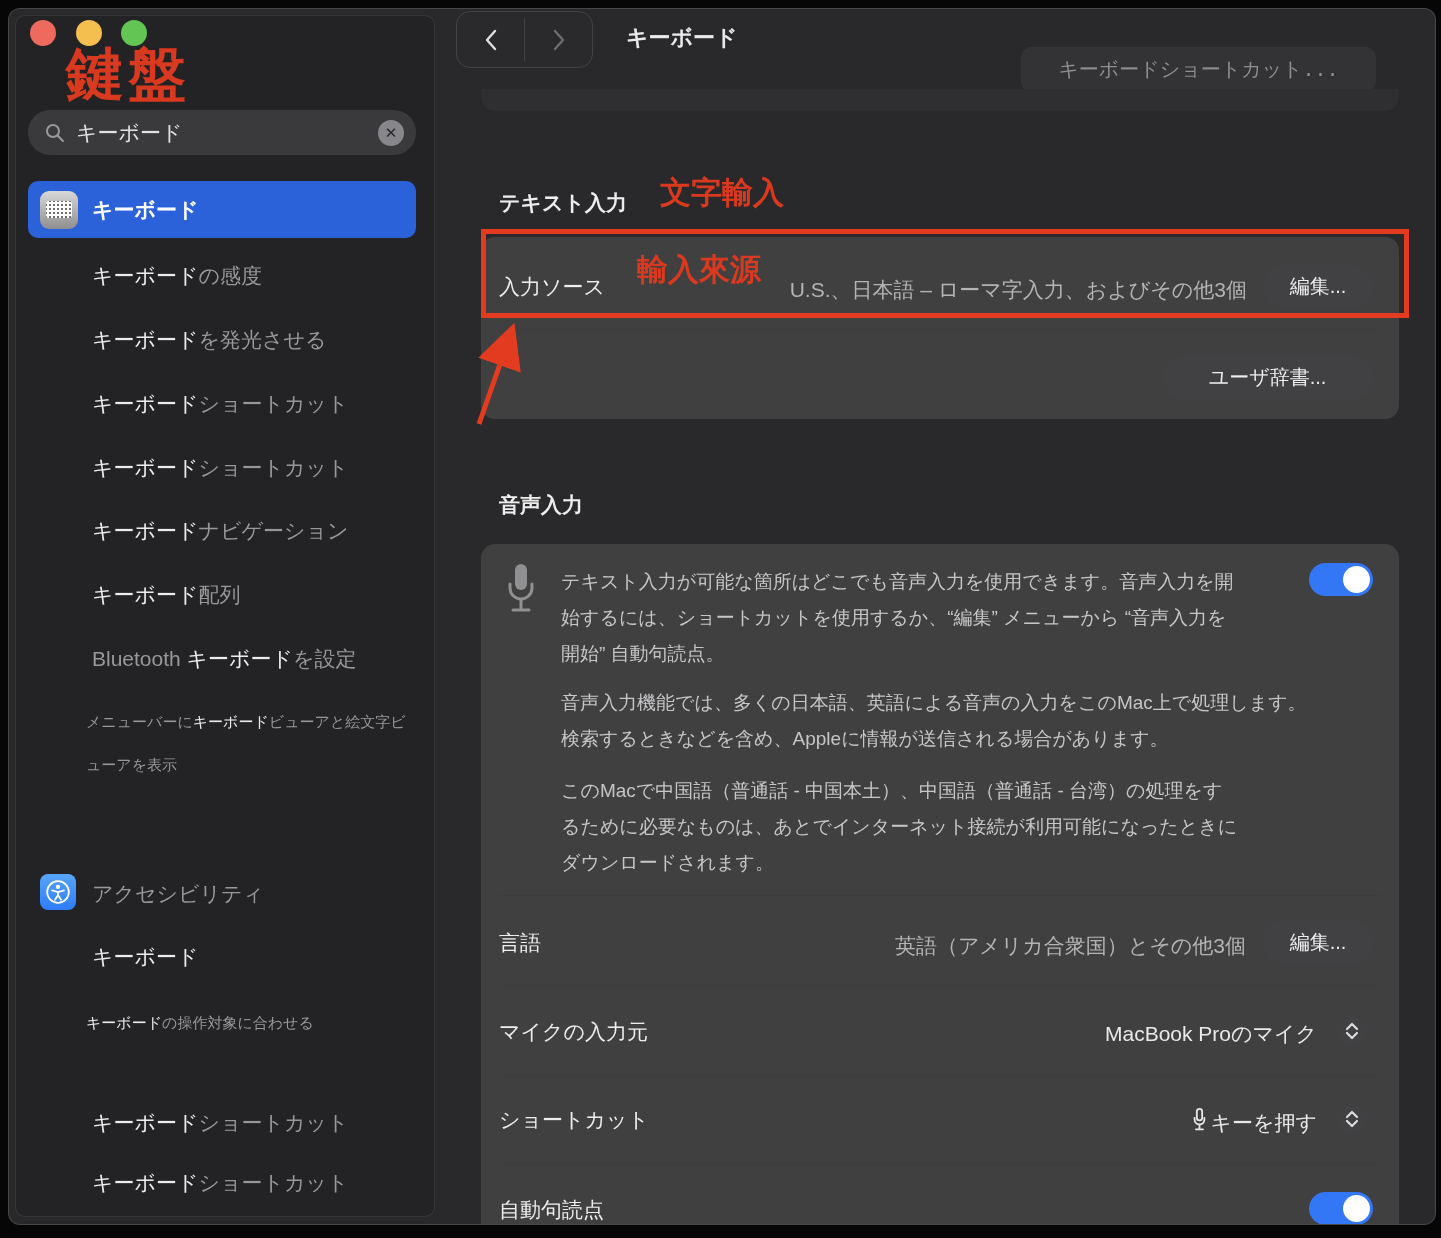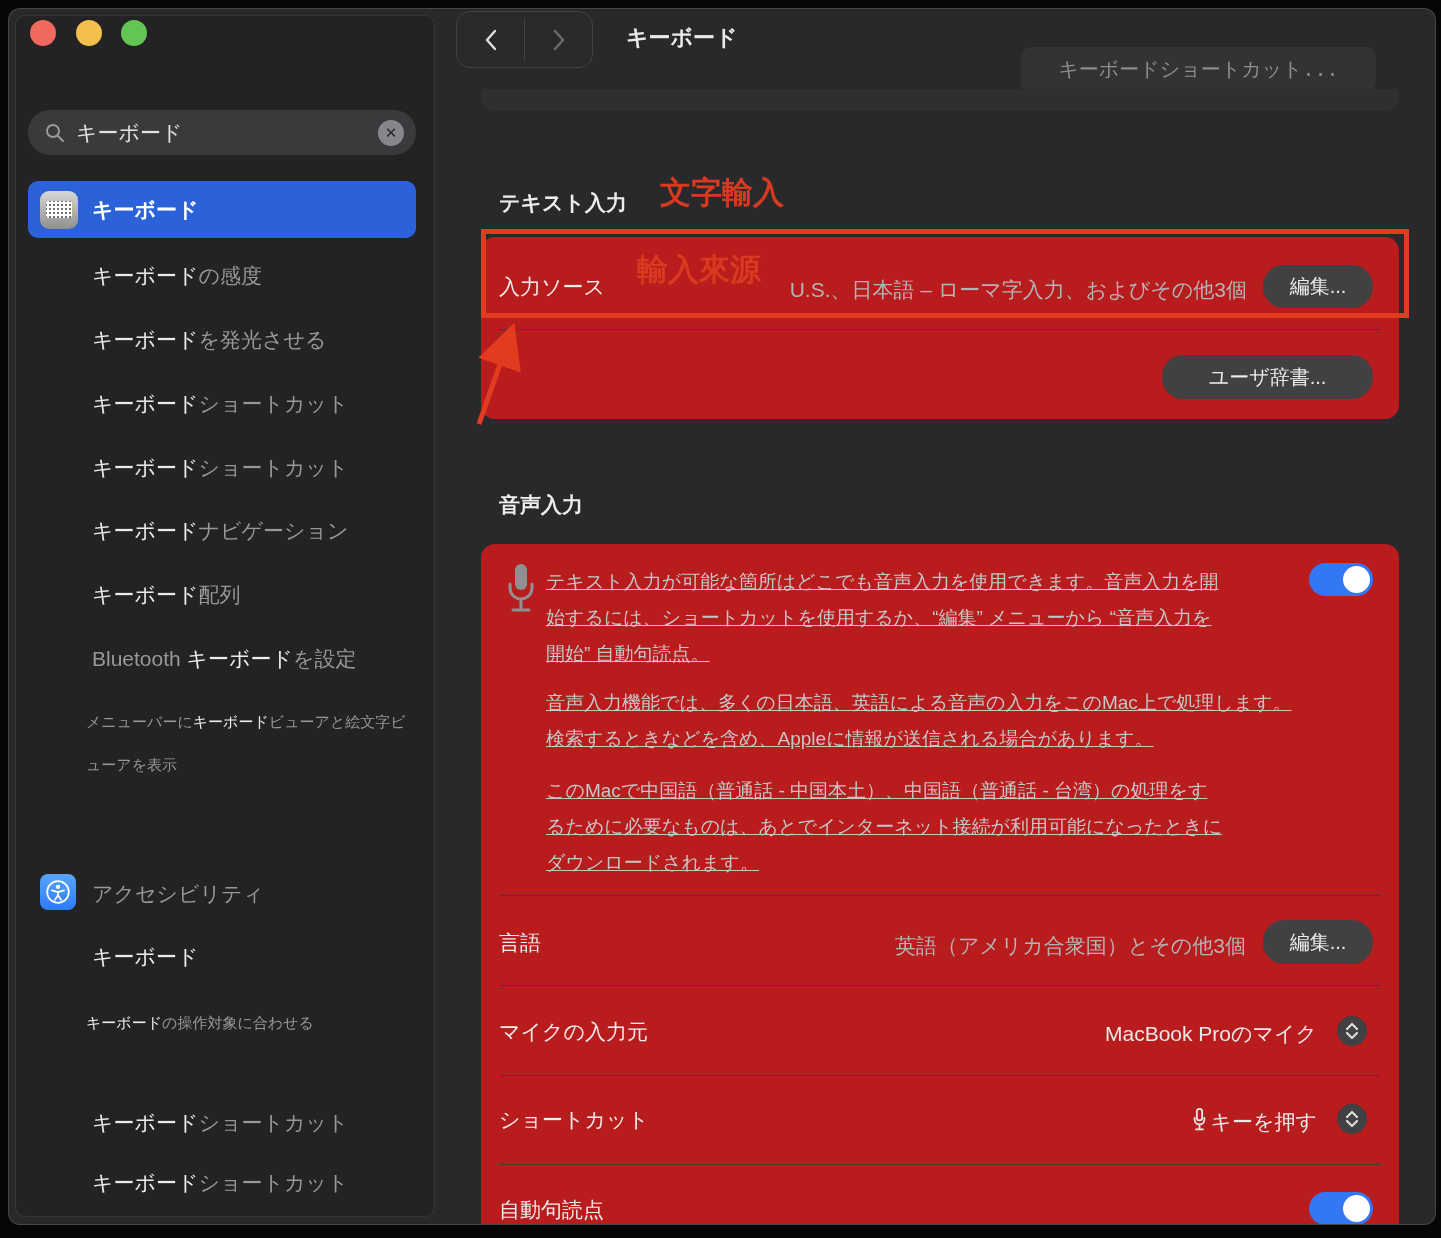--- a/index.html
+++ b/index.html
@@ -43,41 +43,41 @@
   .bfgroup { position:absolute; left:21px; top:2px; width:137px; height:57px;
              border:1px solid #424244; border-radius:14px; display:flex; background:#2a2a2c; }
   .bfgroup .half { flex:1; display:flex; align-items:center; justify-content:center; }
   .bfgroup .div { width:1px; background:#424244; margin:6px 0; }
   .ptitle { position:absolute; left:191px; top:14px; font-size:22px; font-weight:bold; }
   .topbtn { position:absolute; left:586px; top:38px; width:355px; height:45px; background:#333335;
             border-radius:10px; color:#8e8e90; font-size:20px; display:flex; align-items:center; justify-content:center;font-family:Liberation Mono, monospace; }
   .cardfrag { position:absolute; left:46px; top:80px; width:918px; height:22px;
             background:#2f2f31; border-radius:0 0 14px 14px; }
   .sechead { position:absolute; font-size:21px; font-weight:bold; color:#ededee; }
-  .card { position:absolute; left:46px; width:918px; background:#b91c1c; border-radius:14px; }
+  .card { position:absolute; left:46px; width:918px; background:#404040; border-radius:14px; }
   .rowlabel { position:absolute; left:18px; font-size:21px; color:#ededee; white-space:nowrap; }
   .rowvalue { position:absolute; font-size:21px; color:#b4b4b6; white-space:nowrap; }
   .rowvalue.white { color:#e9e9ea; }
   .btn { position:absolute; background:#414144; border-radius:21px; color:#ededee; font-size:20px;
          display:flex; align-items:center; justify-content:center; }
   .hr { position:absolute; left:18px; right:18px; height:1px; background:#3d3d3f; }
-  .para { position:absolute; left:65px; font-size:19px; color:#c6c6c8; white-space:nowrap; height:34px; line-height:34px;text-decoration:underline; }
+  .para { position:absolute; left:80px; font-size:19px; color:#c6c6c8; white-space:nowrap; height:34px; line-height:34px; }
   .toggle { position:absolute; width:64px; height:33px; border-radius:17px; background:#3477f6; }
   .toggle .knob { position:absolute; right:3px; top:3px; width:27px; height:27px; border-radius:50%; background:#fff; }
   .stepper { position:absolute; width:30px; height:30px; border-radius:50%; background:#414144;
              display:flex; align-items:center; justify-content:center; }
   
   .annot { position:absolute; color:#d9391f; font-weight:bold; white-space:nowrap; z-index:60; }
   .annot-title { left:66px; top:36px; font-size:58px; letter-spacing:4px; }
   .annot-ti { left:660px; top:172px; font-size:31px; }
   .annot-src { left:637px; top:249px; font-size:31px; }
   .redrect { position:absolute; left:481px; top:229px; width:928px; height:89px;
              border:5px solid #e23b20; z-index:55; }
   .overlay { position:absolute; left:0; top:0; width:1441px; height:1238px; z-index:58; pointer-events:none; }
-  .micval { display:flex; align-items:flex-start; gap:4px; }
+  .micval { display:flex; align-items:center; gap:4px; }
 </style>
 </head>
 <body>
 
 <div class="page">
   <div class="window">
 
     <div class="sidebar">
       <span class="tl red"></span>
       <span class="tl yellow"></span>
@@ -223,20 +223,21 @@
 
         <div class="rowlabel" style="top:652px">自動句読点</div>
         <div class="toggle" style="left:828px; top:648px">
             <span class="knob"></span>
           </div>
       </div>
 
     </div>
   </div>
 
+  <div class="annot annot-title">鍵盤</div>
   <div class="annot annot-ti">文字輸入</div>
   <div class="annot annot-src">輸入來源</div>
   <div class="redrect"></div>
   <svg class="overlay">
     <defs>
       <marker id="ah" markerWidth="9" markerHeight="9" refX="4.5" refY="4.5" orient="auto">
         <path d="M0,0 L9,4.5 L0,9 z" fill="#e23b20"></path>
       </marker>
     </defs>
     <line x1="479" y1="424" x2="507" y2="344" stroke="#e23b20" stroke-width="5" marker-end="url(#ah)"></line>

